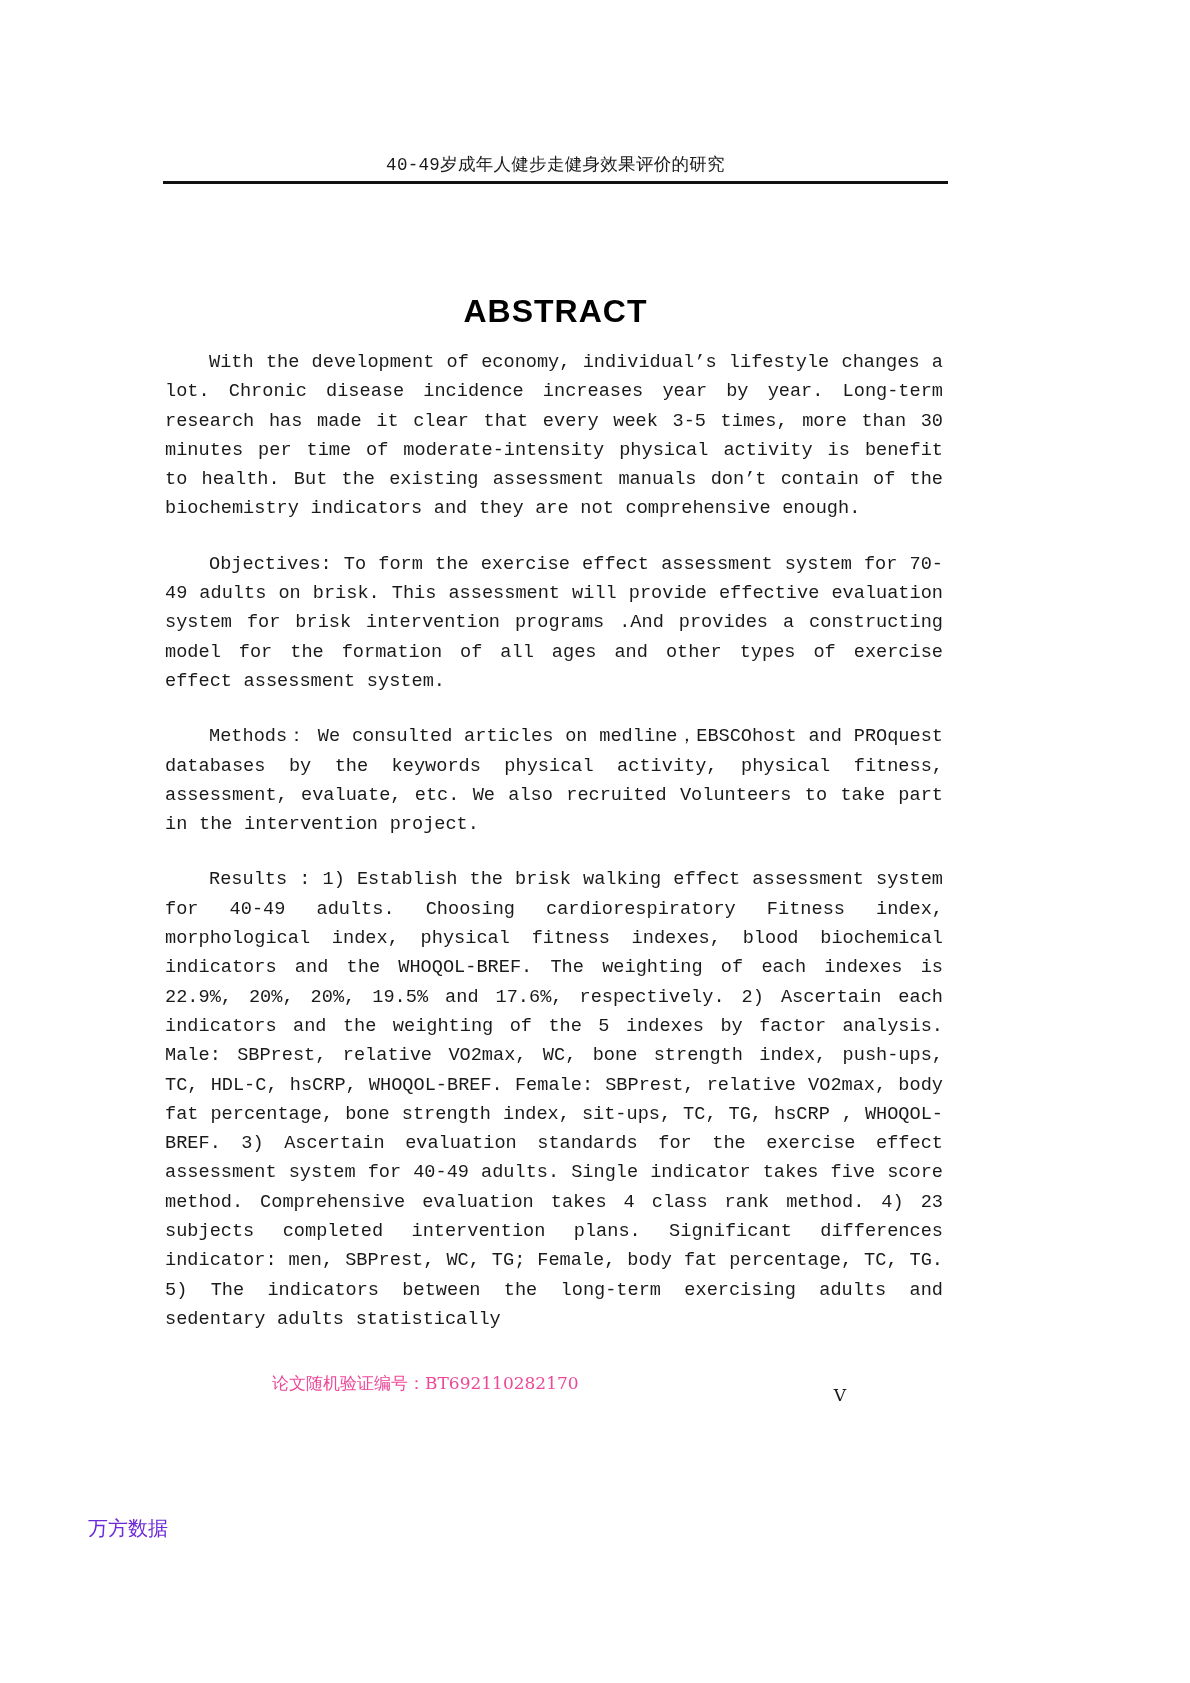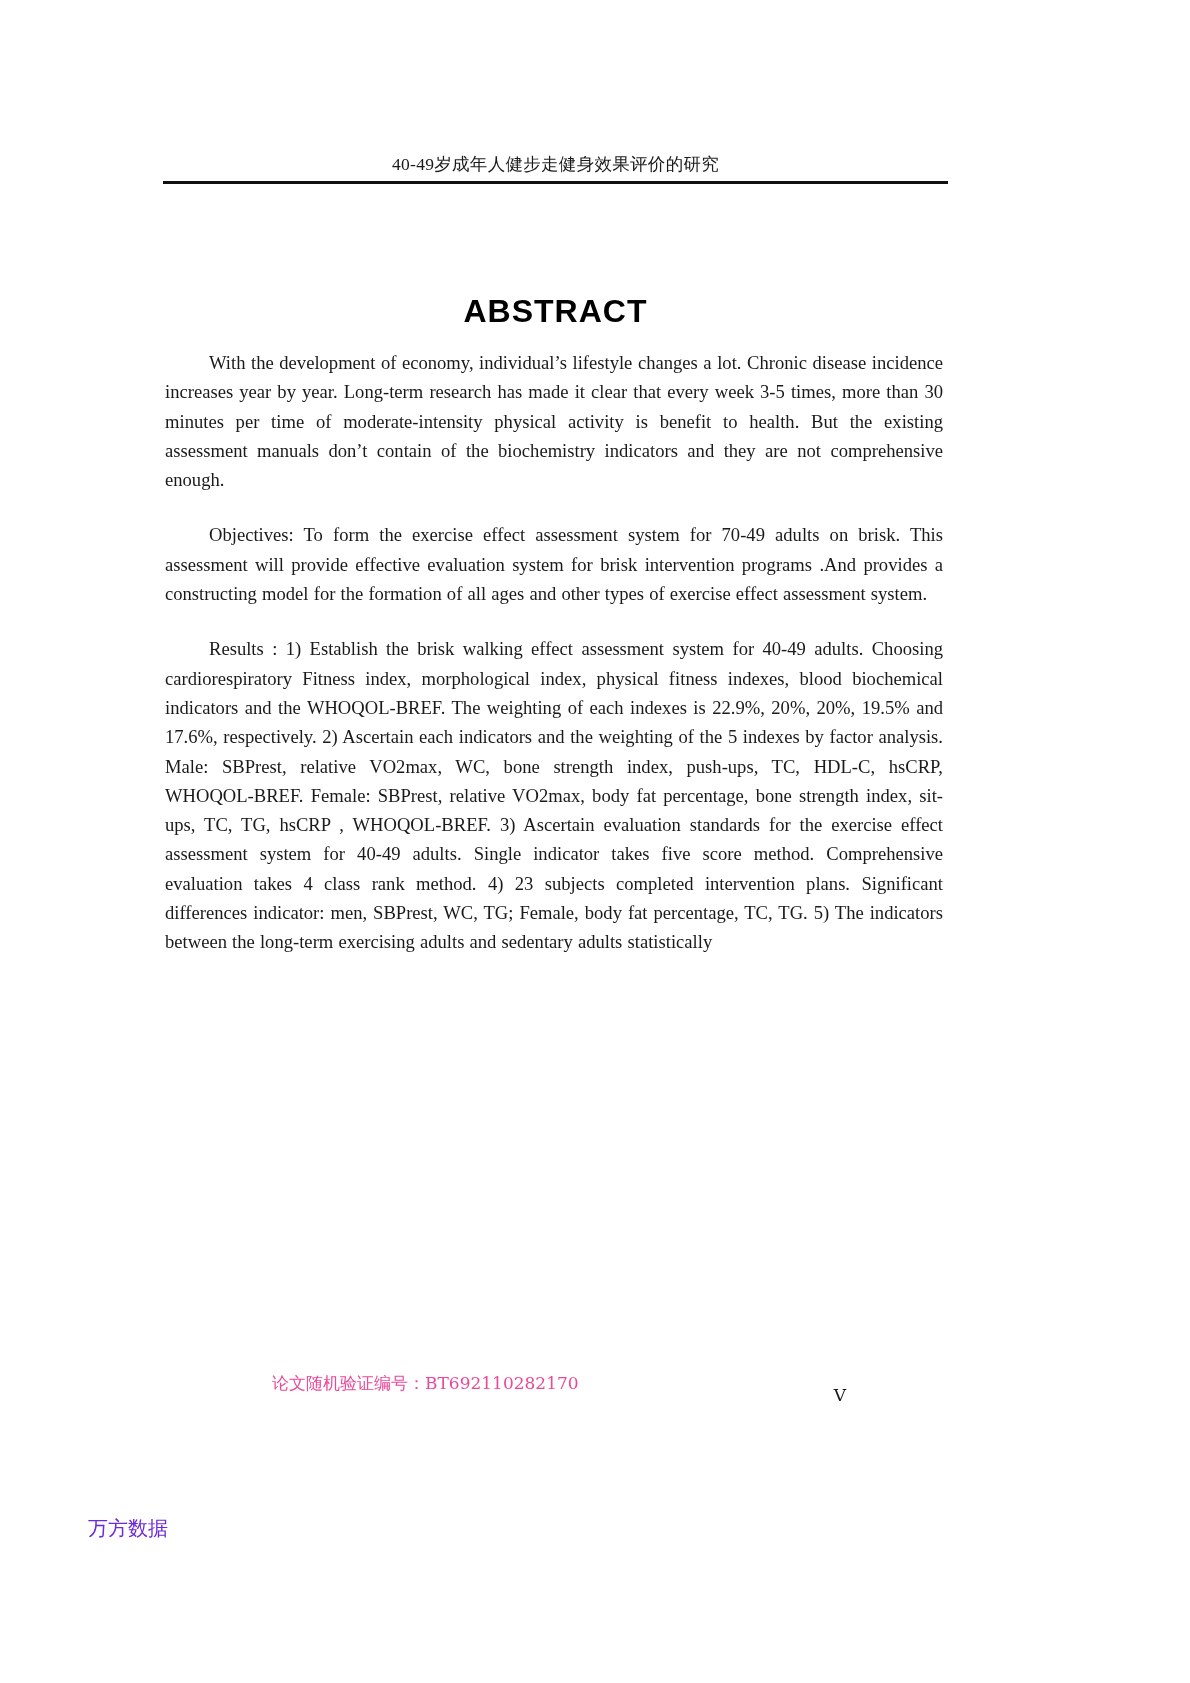--- a/index.html
+++ b/index.html
@@ -21,21 +21,21 @@
     inset: 0;
   }
 
   
   .running-header {
     position: absolute;
     top: 152px;
     left: 163px;
     width: 785px;
     text-align: center;
-    font-family: Liberation Serif, serif;
+    font-family: Liberation Mono, monospace;
     font-size: 17.5px;
     letter-spacing: 0.3px;
     color: #1a1a1a;
     white-space: nowrap;
   }
   .header-rule {
     position: absolute;
     top: 181px;
     left: 163px;
     width: 785px;
@@ -64,21 +64,21 @@
     top: 348px;
     left: 165px;
     width: 778px;
   }
 
   .para {
     margin: 0 0 26px 0;
     text-align: justify;
     text-justify: inter-word;
     text-indent: 44px;
-    font-family: Liberation Serif, serif;
+    font-family: Liberation Mono, monospace;
     font-size: 18.6px;
     line-height: 29.3px;
     color: #1a1a1a;
     word-spacing: 0.5px;
   }
   .para:last-child { margin-bottom: 16px; }
 
   
   .footer-verification {
     position: absolute;
@@ -116,20 +116,21 @@
 
   <div class="running-header">40-49岁成年人健步走健身效果评价的研究</div>
 
   <div class="header-rule"></div>
 
   <h1 class="abstract-title">ABSTRACT</h1>
 
   <div class="body-block">
     <p class="para">With the development of economy, individual’s lifestyle changes a lot. Chronic disease incidence increases year by year. Long-term research has made it clear that every week 3-5 times, more than 30 minutes per time of moderate-intensity physical activity is benefit to health. But the existing assessment manuals don’t contain of the biochemistry indicators and they are not comprehensive enough.</p>
     <p class="para">Objectives: To form the exercise effect assessment system for 70-49 adults on brisk. This assessment will provide effective evaluation system for brisk intervention programs .And provides a constructing model for the formation of all ages and other types of exercise effect assessment system.</p>
+    <p class="para">Methods： We consulted articles on medline，EBSCOhost and PROquest databases by the keywords physical activity, physical fitness, assessment, evaluate, etc. We also recruited Volunteers to take part in the intervention project.</p>
     <p class="para">Results : 1) Establish the brisk walking effect assessment system for 40-49 adults. Choosing cardiorespiratory Fitness index, morphological index, physical fitness indexes, blood biochemical indicators and the WHOQOL-BREF. The weighting of each indexes is 22.9%, 20%, 20%, 19.5% and 17.6%, respectively. 2) Ascertain each indicators and the weighting of the 5 indexes by factor analysis. Male: SBPrest, relative VO2max, WC, bone strength index, push-ups, TC, HDL-C, hsCRP, WHOQOL-BREF. Female: SBPrest, relative VO2max, body fat percentage, bone strength index, sit-ups, TC, TG, hsCRP , WHOQOL-BREF. 3) Ascertain evaluation standards for the exercise effect assessment system for 40-49 adults. Single indicator takes five score method. Comprehensive evaluation takes  4 class rank method. 4) 23 subjects completed intervention plans. Significant differences indicator: men, SBPrest, WC, TG; Female, body fat percentage, TC, TG. 5) The indicators between the long-term exercising adults and sedentary adults statistically</p>
   </div>
 
   <div class="footer-verification">论文随机验证编号：BT692110282170</div>
 
   <div class="page-number">V</div>
 
   <div class="watermark">万方数据</div>
 
 </div>

